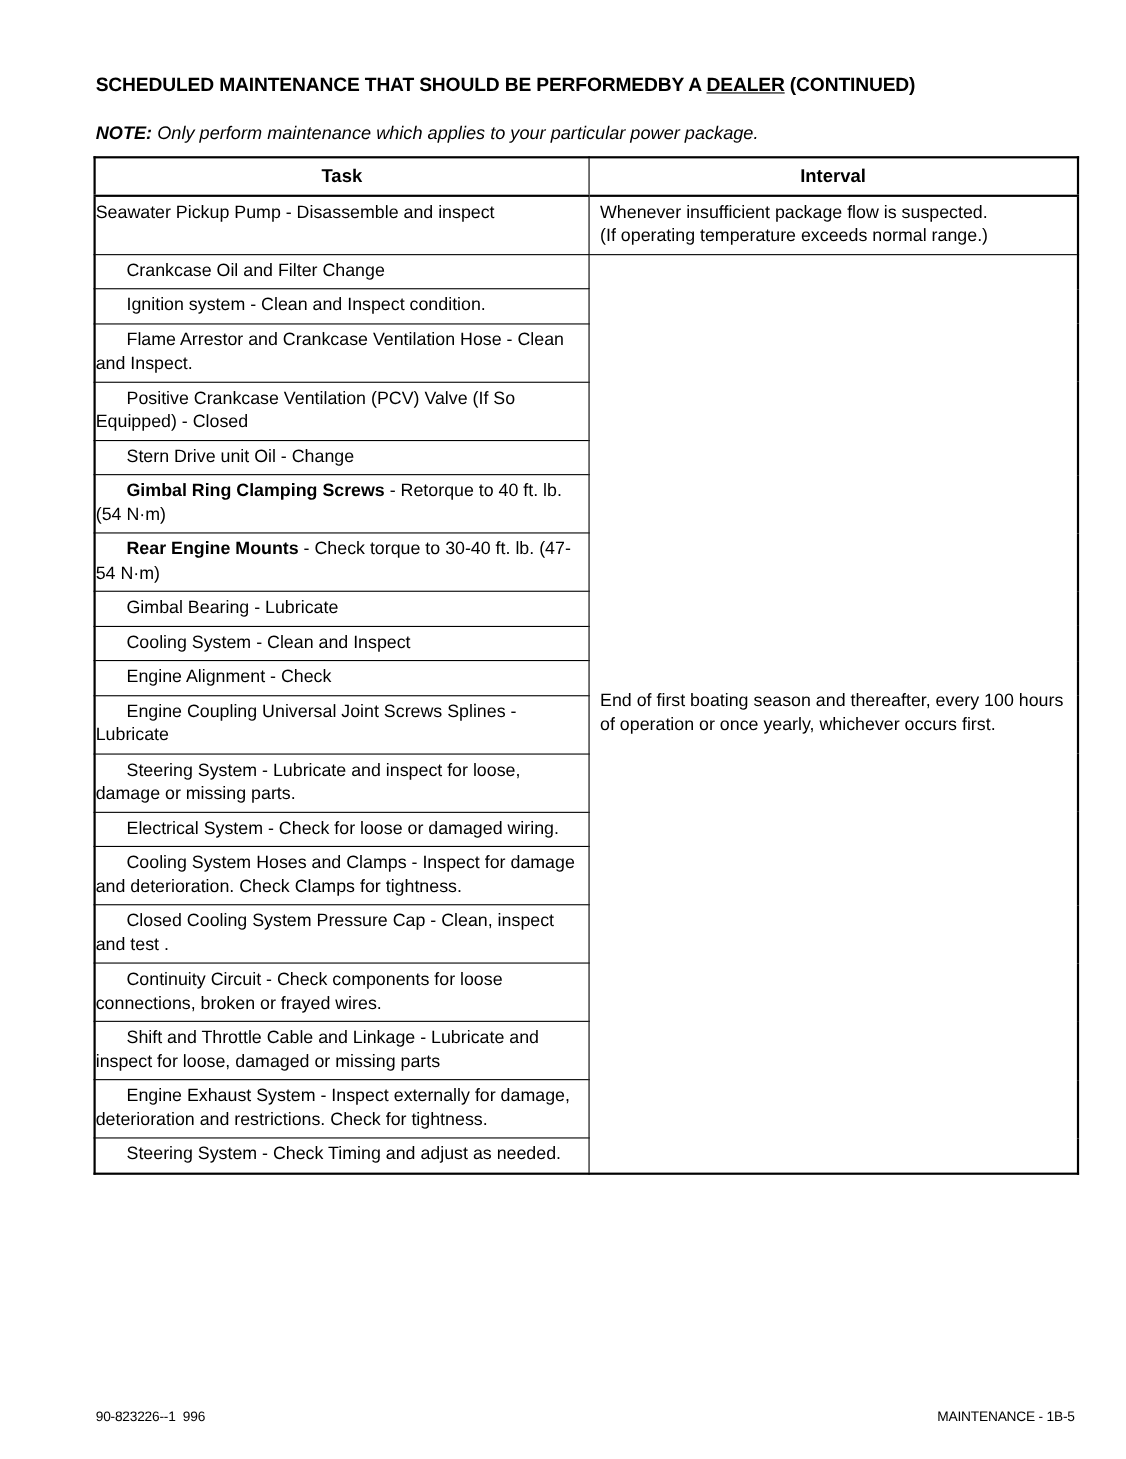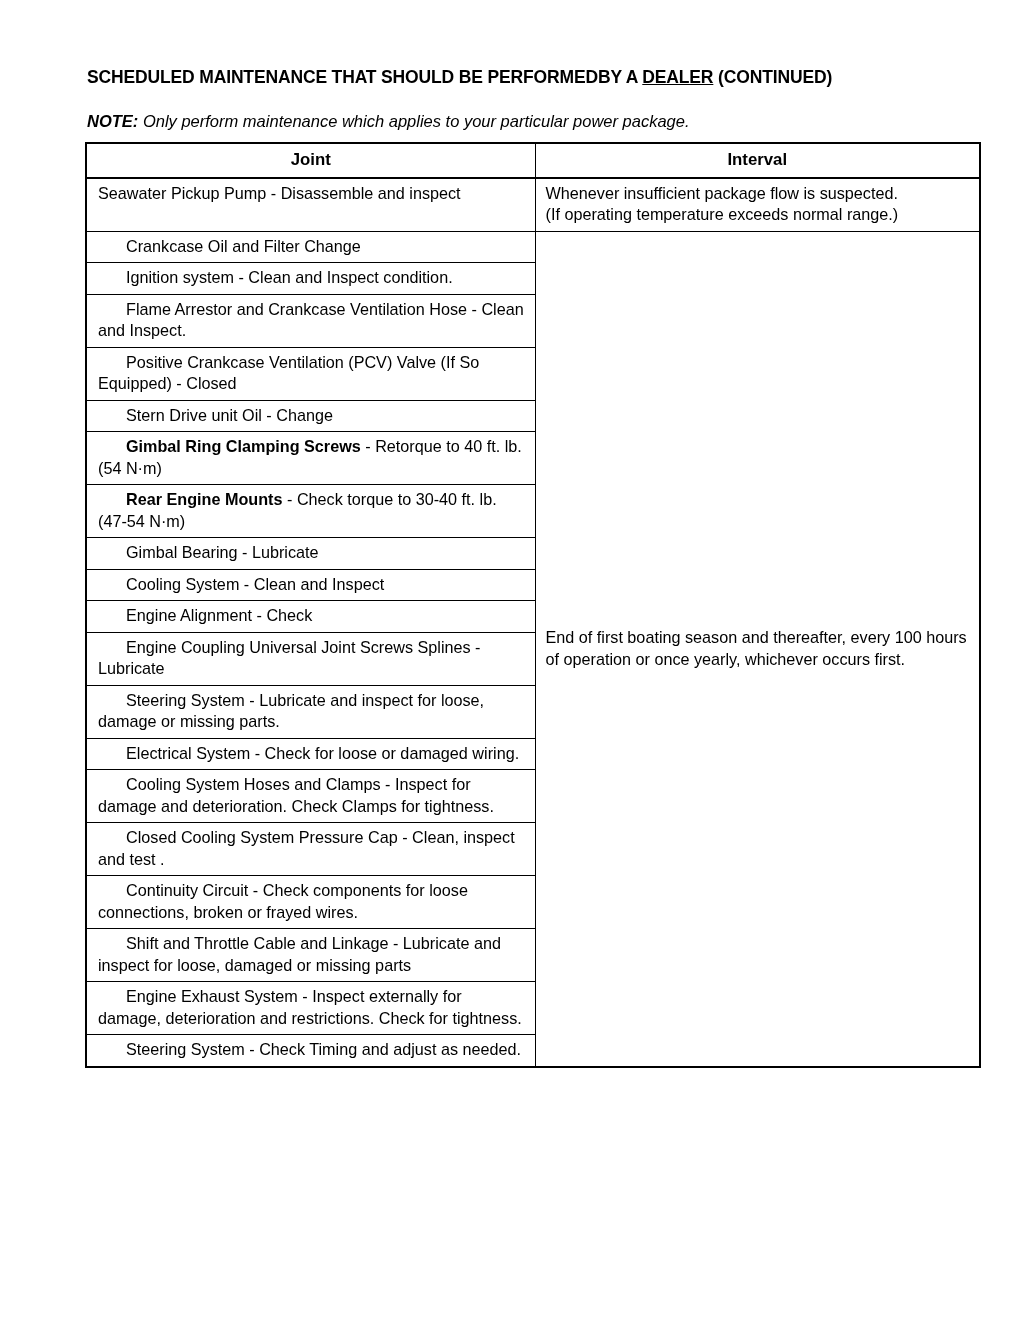--- a/index.html
+++ b/index.html
@@ -78,21 +78,21 @@
 
   .mtable thead th {
     border-bottom: 2.5px solid #000;
     text-align: center;
     font-weight: bold;
     font-size: 16.8px;
     padding: 5px 0 6px 0;
   }
 
   td.task-cell {
-    padding: 4px 8px 5px 11px;
+    padding: 4px 8px 5px 0;
     border-left: none;
     border-right: 1.5px solid #000;
   }
   td.task-cell:last-child { }
 
   td.interval-cell {
     padding: 4px 10px 5px 10px;
     border-right: none;
   }
   td.interval-merged {
@@ -131,21 +131,21 @@
 
   <p class="doc-note"><span class="note-lead">NOTE:</span><span> Only perform maintenance which applies to your particular power package.</span></p>
 
   <table class="mtable">
     <colgroup>
       <col class="c-task">
       <col class="c-int">
     </colgroup>
     <thead>
       <tr>
-        <th>Joint</th>
+        <th>Task</th>
         <th>Interval</th>
       </tr>
     </thead>
     <tbody>
       <tr>
         <td class="task-cell">Seawater Pickup Pump - Disassemble and inspect</td>
         <td class="interval-cell" rowspan="1">
           <div>Whenever insufficient package flow is suspected.</div>
           <div>(If operating temperature exceeds normal range.)</div>
         </td>
@@ -206,14 +206,18 @@
         </tr>
       <tr>
           <td class="task-cell"><span class="bold-lead"></span><span>Engine Exhaust System - Inspect externally for damage, deterioration and restrictions.  Check for tightness.</span></td>
         </tr>
       <tr>
           <td class="task-cell"><span class="bold-lead"></span><span>Steering System - Check Timing and adjust as needed.</span></td>
         </tr>
     </tbody>
   </table>
 
+  <div class="footer">
+    <span class="footer-left">90-823226--1  996</span>
+    <span class="footer-right">MAINTENANCE - 1B-5</span>
+  </div>
 
 </div>
 
 </body></html>

